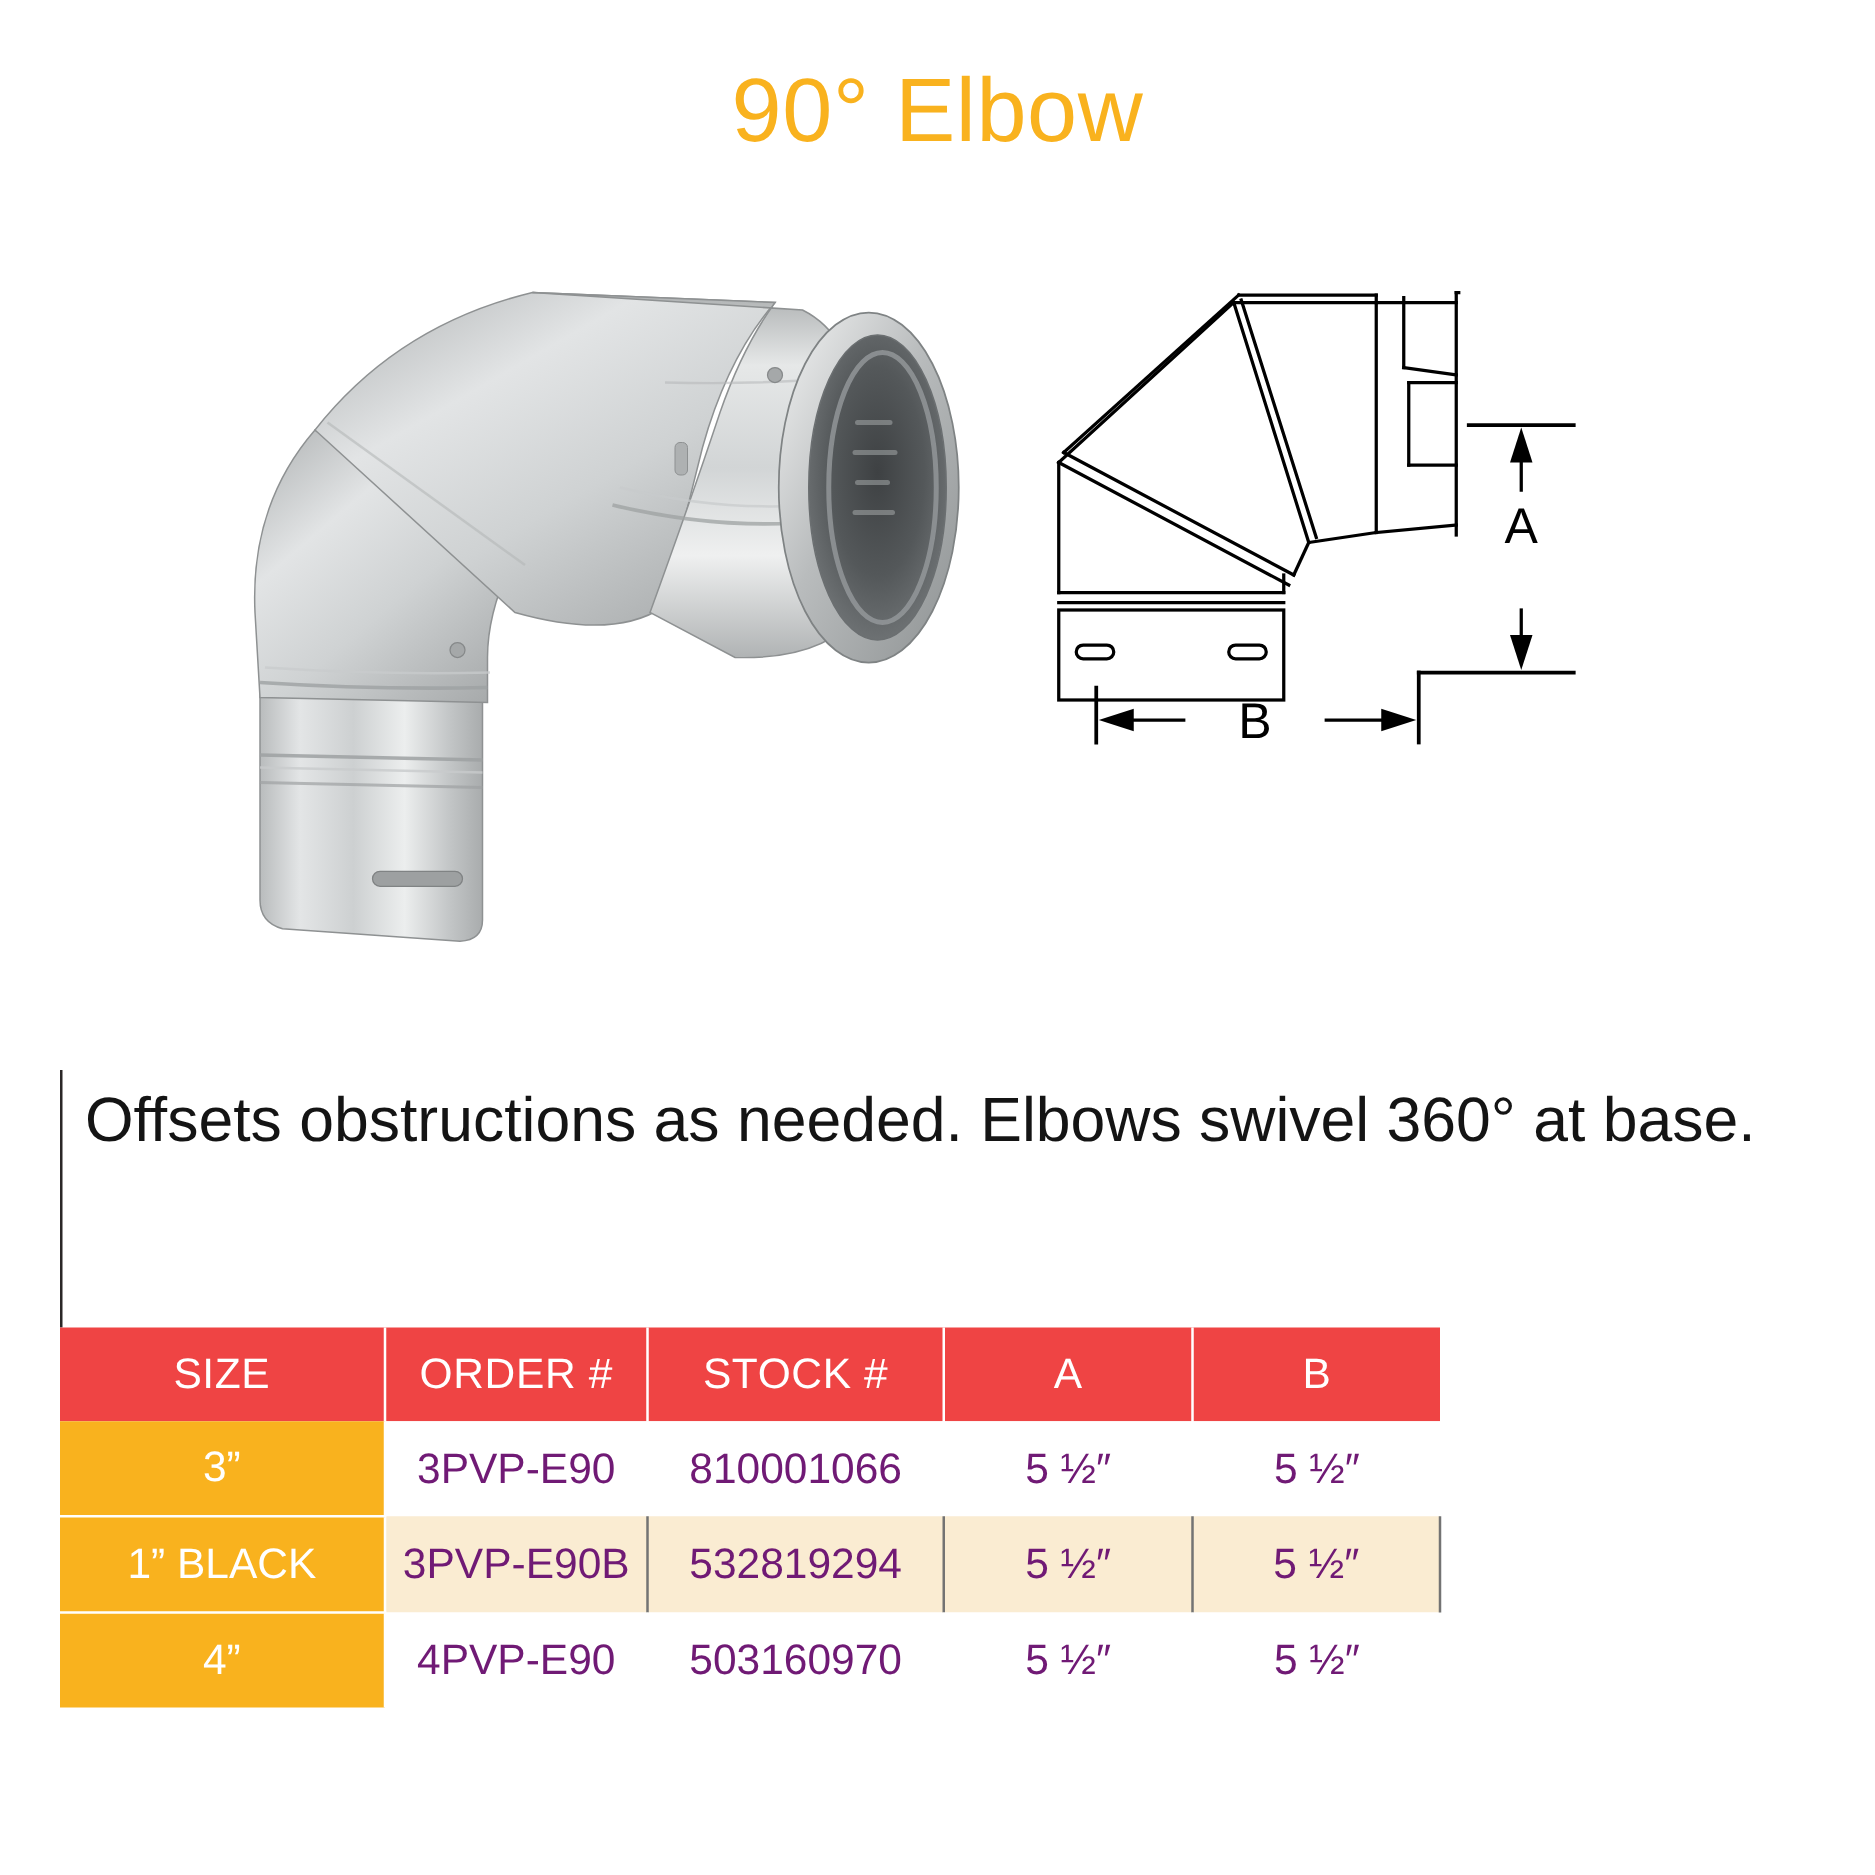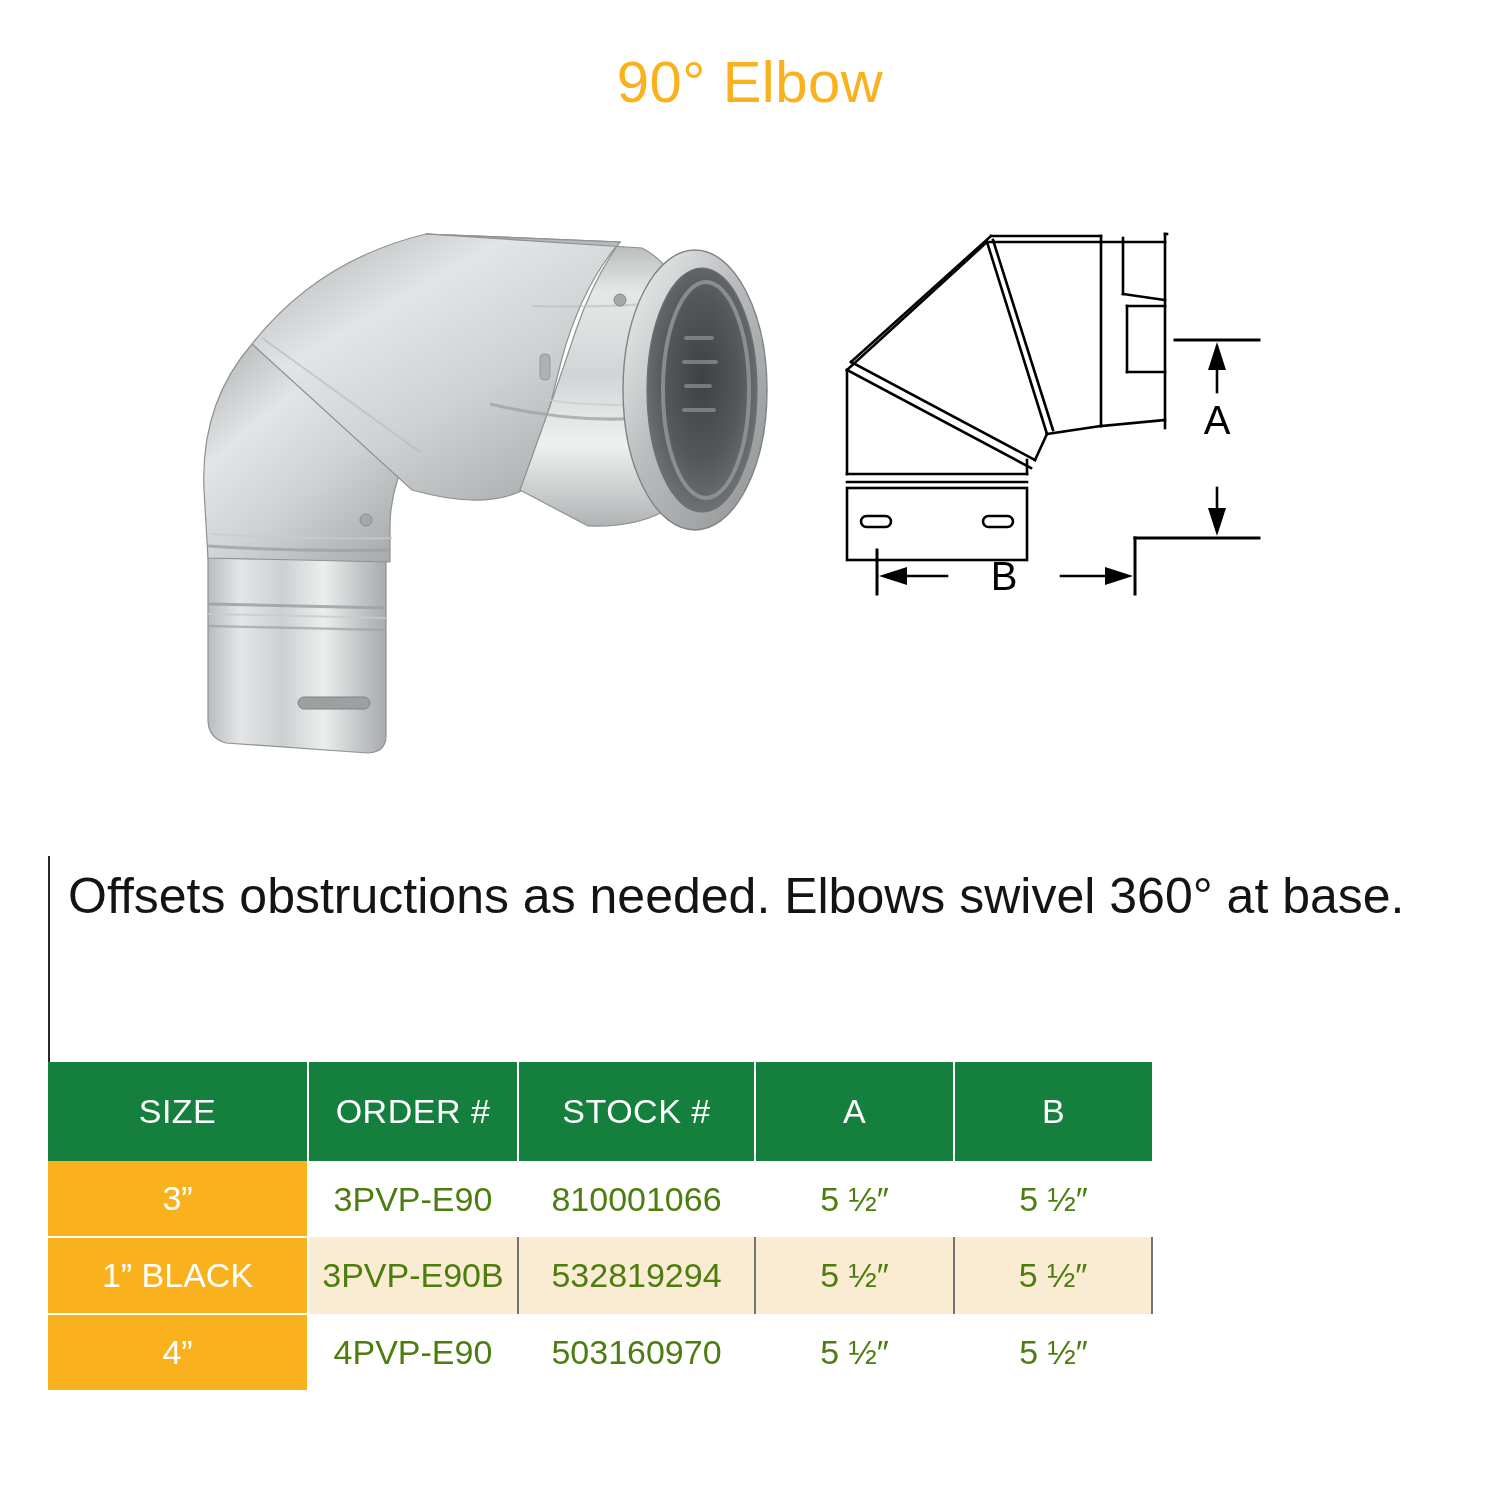--- a/index.html
+++ b/index.html
@@ -17,21 +17,21 @@
     color: #1a1a1a;
   }
 
   
   .page-title {
     position: absolute;
     top: 48px;
     left: 0;
     width: 1500px;
     text-align: center;
-    font-size: 58px;
+    font-size: 72px;
     font-weight: 400;
     letter-spacing: 0.5px;
     color: #F9B21E;
     font-family: "Liberation Sans", sans-serif;
   }
 
   
   .figure-band {
     position: absolute;
     top: 180px;
@@ -92,40 +92,40 @@
     table-layout: fixed;
     font-family: "Liberation Sans", sans-serif;
   }
   .spec-table col.c-size  { width: 260px; }
   .spec-table col.c-order { width: 210px; }
   .spec-table col.c-stock { width: 237px; }
   .spec-table col.c-a     { width: 199px; }
   .spec-table col.c-b     { width: 198px; }
 
   .spec-table thead th {
-    background: #15803d;
+    background: #ef4444;
     color: #ffffff;
     height: 75px;
     font-size: 34px;
     font-weight: 400;
     letter-spacing: 0.5px;
     text-align: center;
     vertical-align: middle;
     border-right: 2px solid #ffffff;
-    padding: 12px;
+    padding: 0;
   }
   .spec-table thead th:last-child { border-right: none; }
 
   .spec-table tbody td {
     height: 75px;
     font-size: 34px;
     font-weight: 400;
     text-align: center;
     vertical-align: middle;
-    color: #4d7c0f;
+    color: #701a75;
     padding: 0;
     border-right: 2px solid #ffffff;
   }
   .spec-table tbody td:last-child { border-right: none; }
 
   .spec-table tbody tr.row-white td { background: #ffffff; }
   .spec-table tbody tr.row-cream td { background: #FAECD2; }
 
   .spec-table tbody td.size-cell {
     background: #F9B21E !important;

